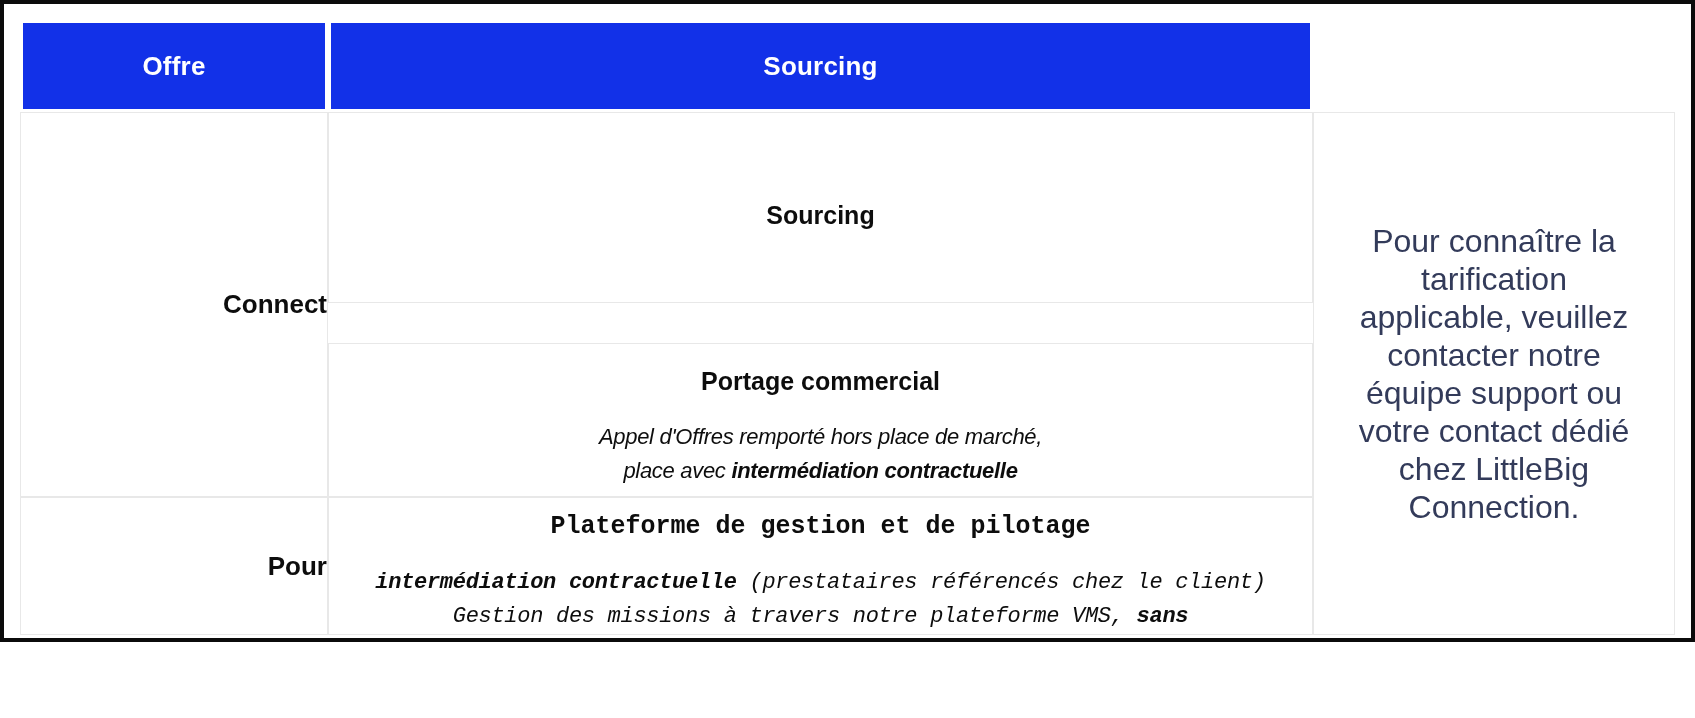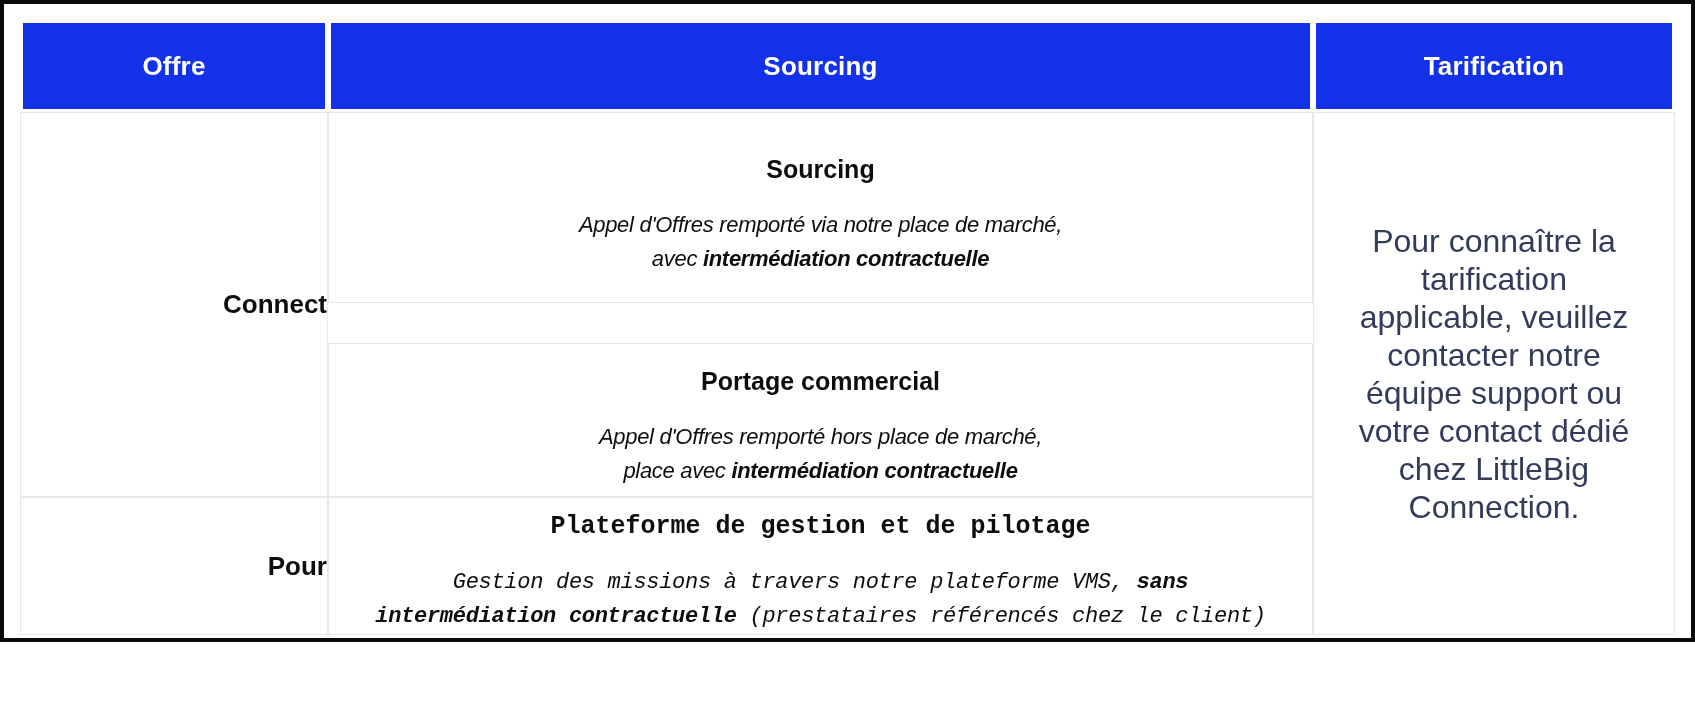--- a/index.html
+++ b/index.html
@@ -103,50 +103,45 @@
   }
 </style>
 </head>
 <body>
 
 <div class="frame">
   <div class="grid">
 
     <div class="hcell c-h1">Offre</div>
     <div class="hcell c-h2">Sourcing</div>
-    <div class="hcell c-h3">Tarification</div>
 
     <div class="bcell offer-cell c-connect">
       <span>Connect</span>
     </div>
     <div class="bcell offer-cell c-rise">
       <span>Pour</span>
     </div>
 
     <div class="bcell service-cell c-svc0">
       <div class="svc-title">Sourcing</div>
-      <div class="svc-desc">
-        <div><span>Appel d'Offres remporté via notre place de marché,</span><span class="seg-bold"></span></div>
-        <div><span>avec </span><span class="seg-bold">intermédiation contractuelle</span><span></span></div>
-      </div>
     </div>
 
     <div class="bcell service-cell c-svc1">
       <div class="svc-title">Portage commercial</div>
       <div class="svc-desc">
         <div><span>Appel d'Offres remporté hors place de marché,</span><span class="seg-bold"></span></div>
         <div><span>place avec </span><span class="seg-bold">intermédiation contractuelle</span><span></span></div>
       </div>
     </div>
 
     <div class="bcell service-cell c-svc2">
       <div class="svc-title">Plateforme de gestion et de pilotage</div>
       <div class="svc-desc">
+        <div><span class="seg-bold">intermédiation contractuelle</span><span> (prestataires référencés chez le client)</span></div>
         <div><span>Gestion des missions à travers notre plateforme VMS, </span><span class="seg-bold">sans</span></div>
-        <div><span class="seg-bold">intermédiation contractuelle</span><span> (prestataires référencés chez le client)</span></div>
       </div>
     </div>
 
     <div class="bcell pricing-cell c-pricing">
       <div class="pricing-text">Pour connaître la tarification applicable, veuillez contacter notre équipe support ou votre contact dédié chez LittleBig Connection.</div>
     </div>
 
   </div>
 </div>
 

